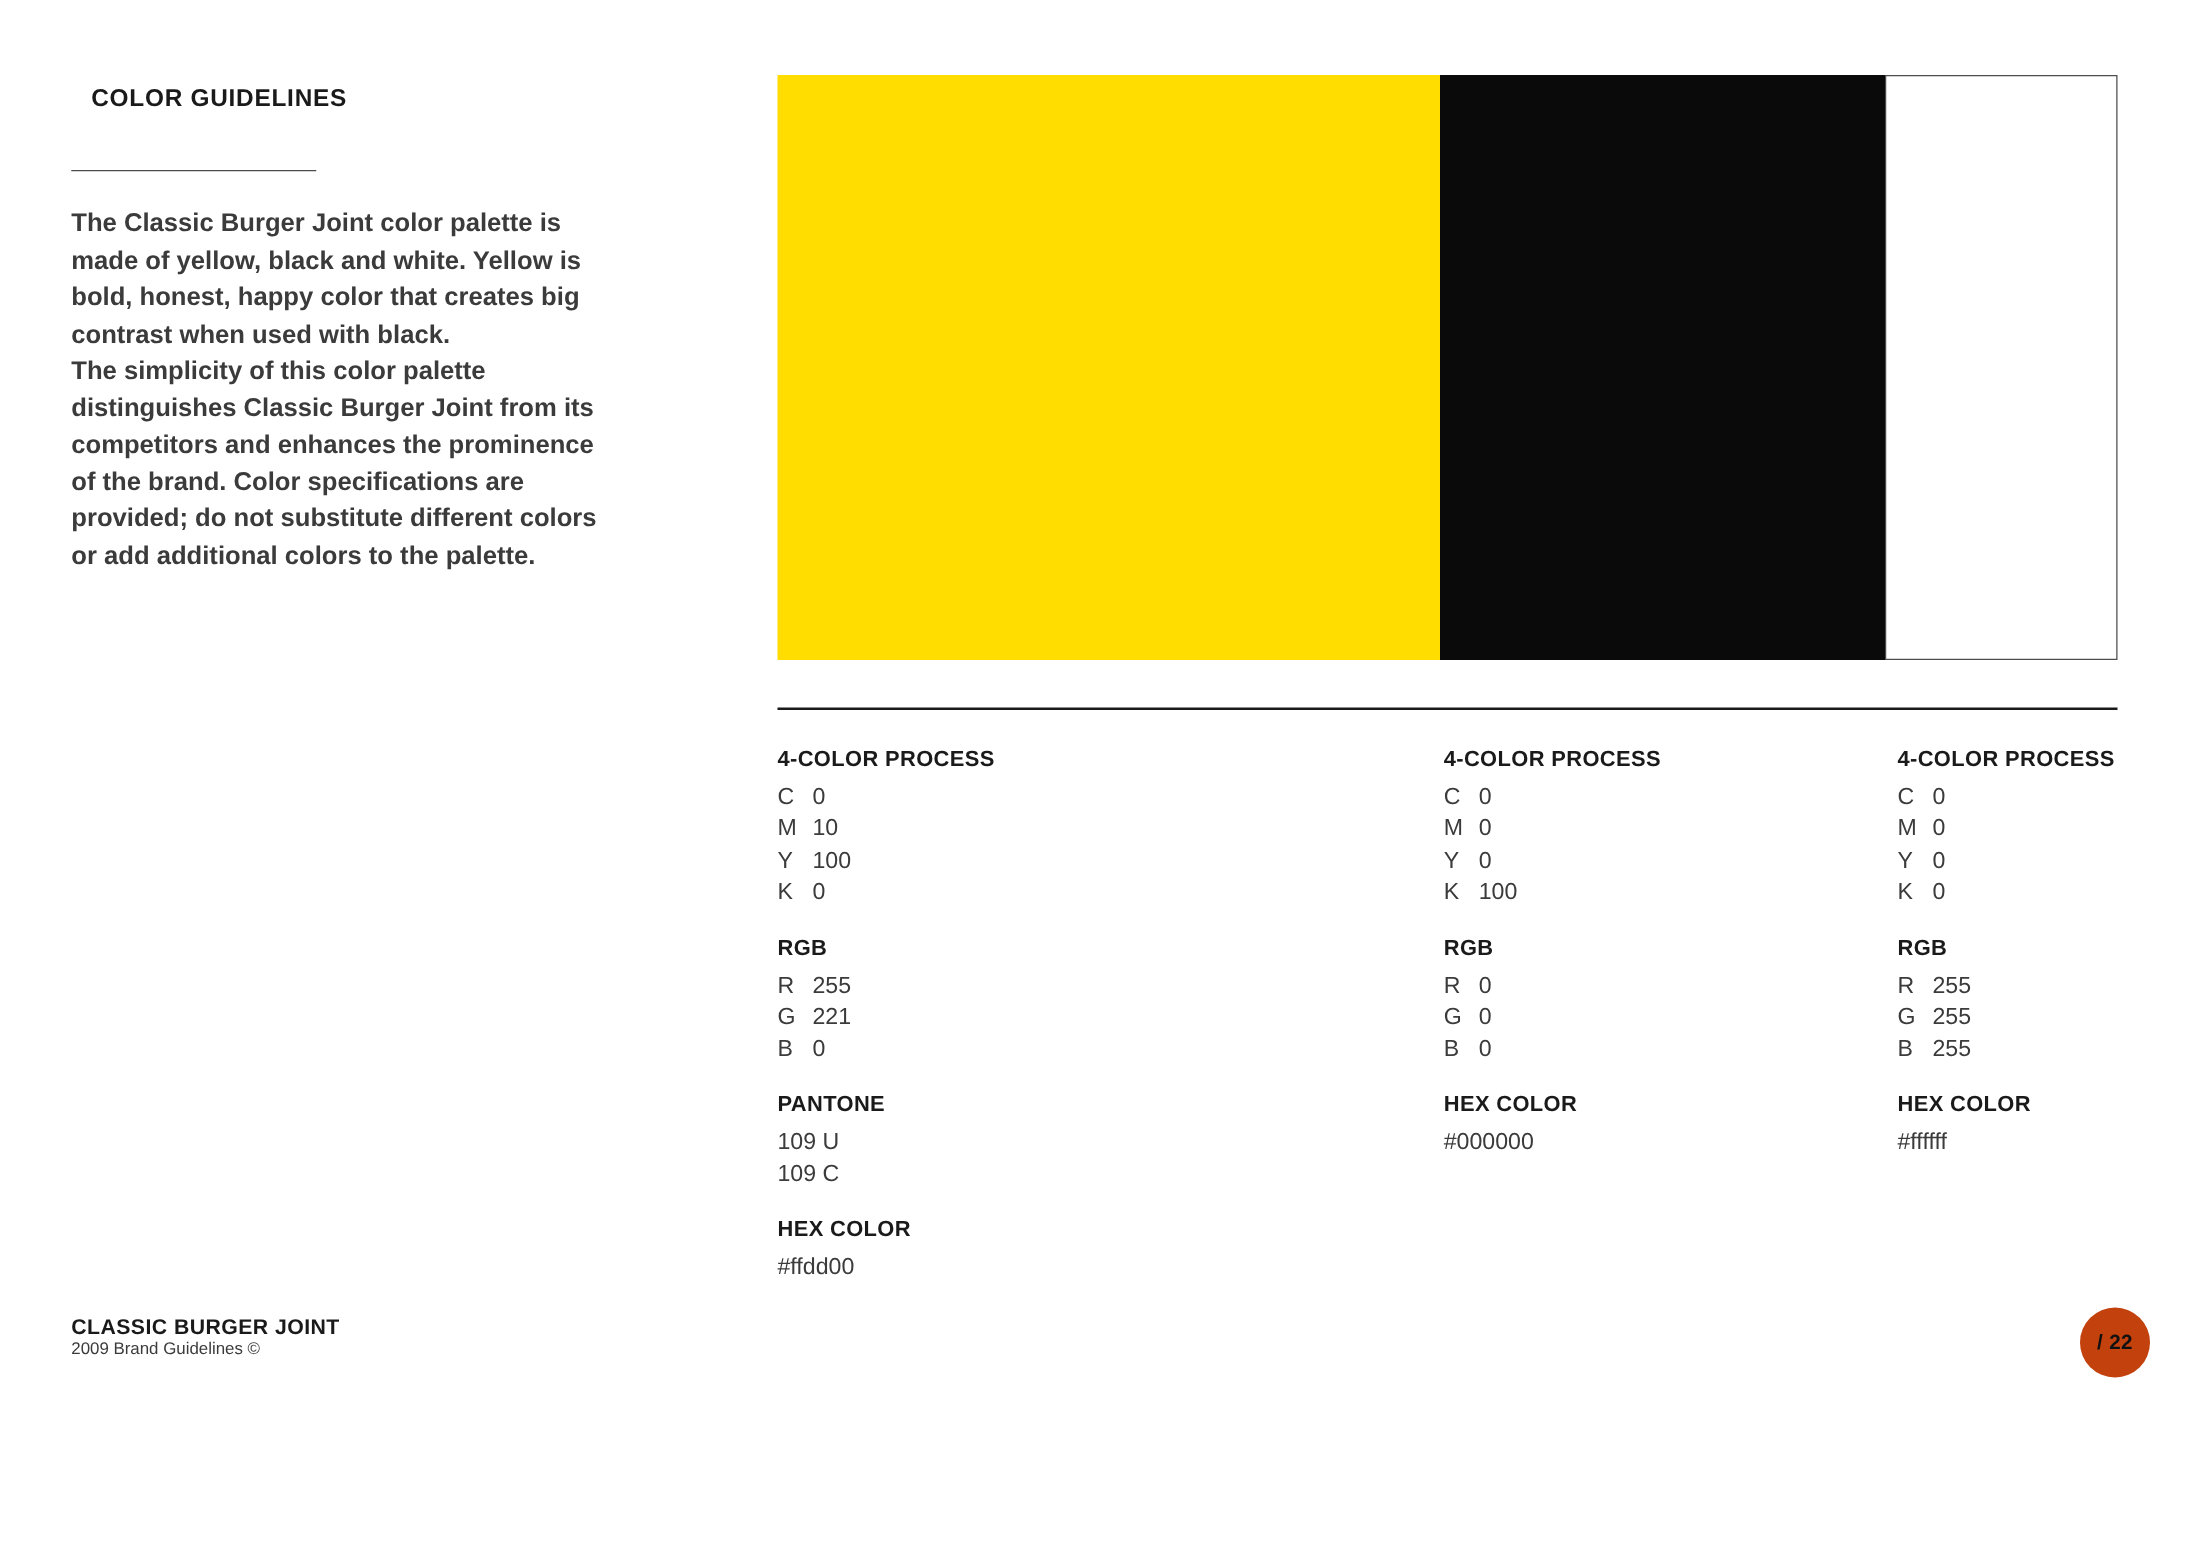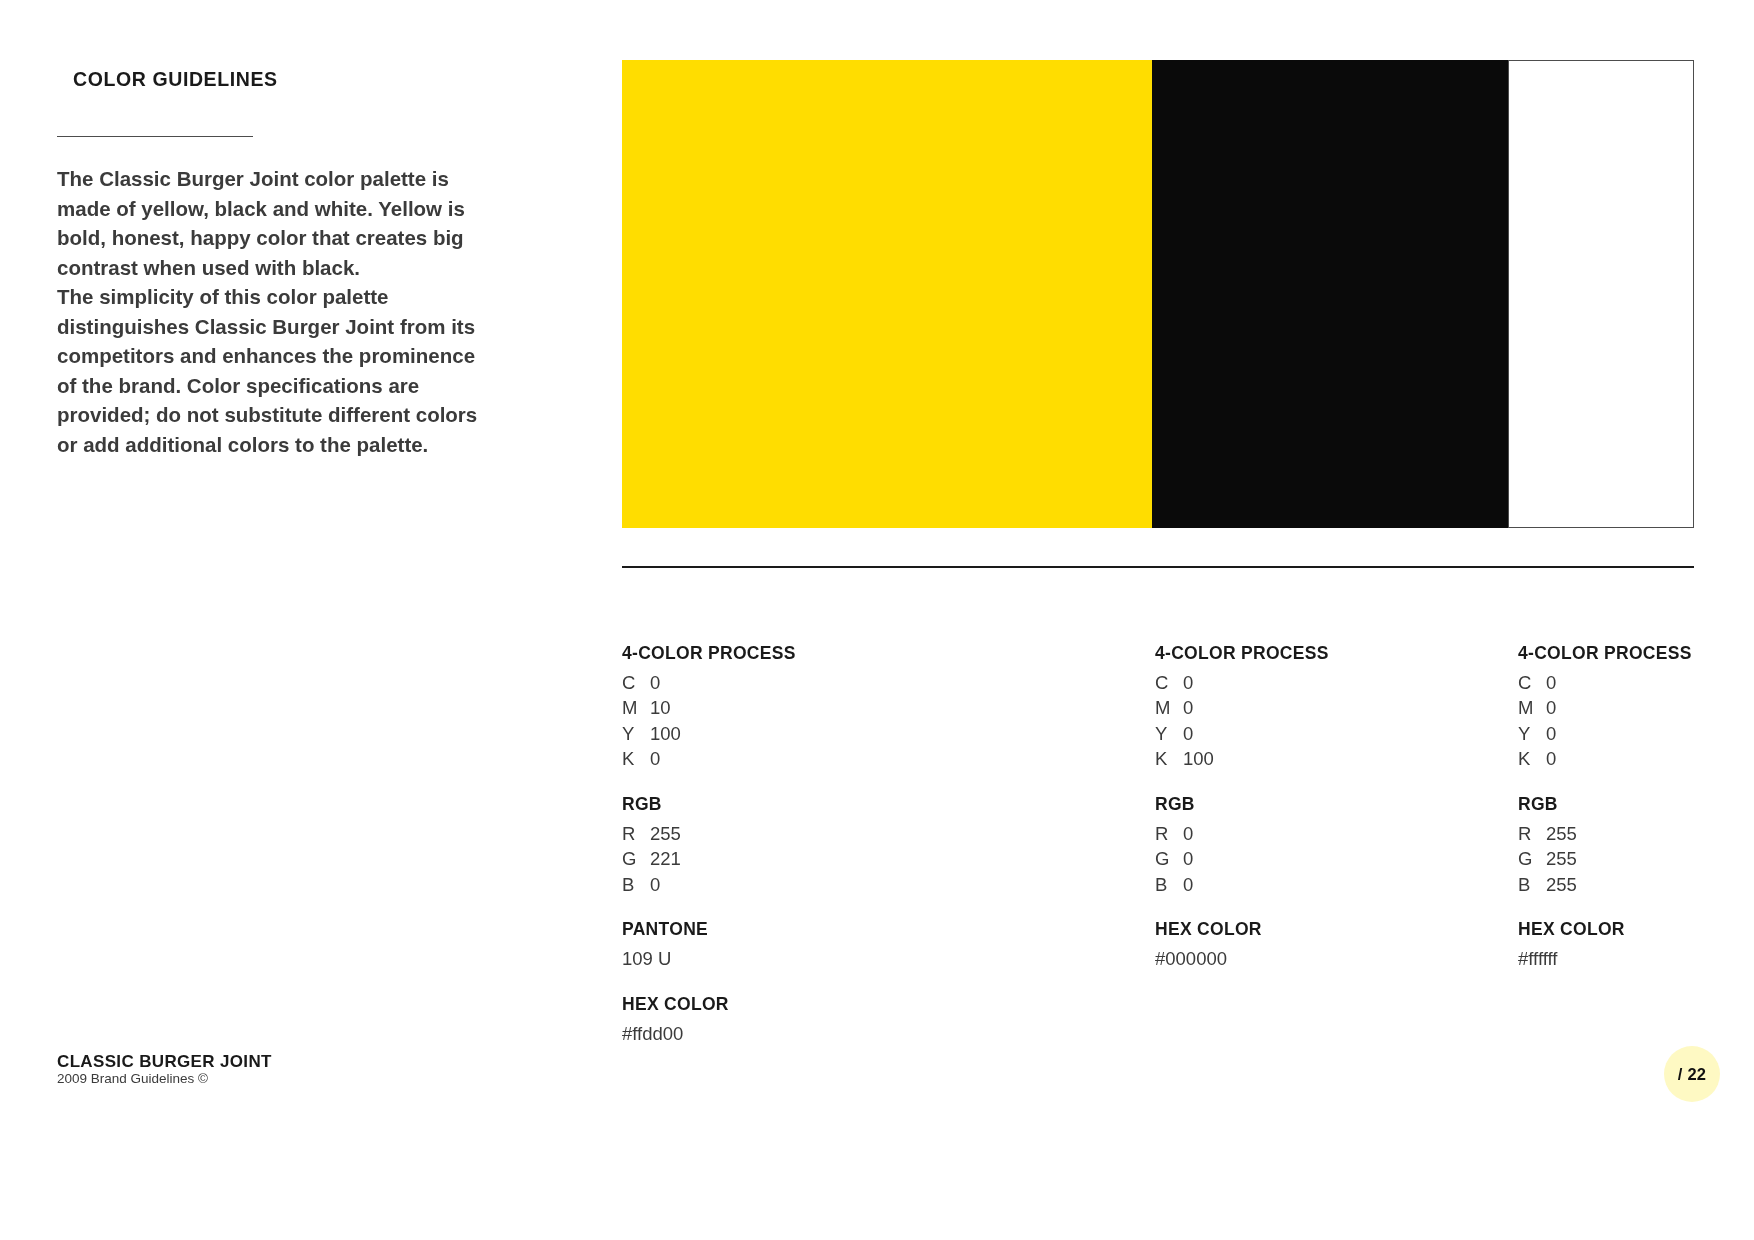--- a/index.html
+++ b/index.html
@@ -72,21 +72,21 @@
   }
 
   
   #spec-columns {
     position: absolute;
     left: 622px;
     top: 597px;
     width: 1080px;
     display: flex;
   }
-  .spec-column { width: 533px; margin-top: 46px; }
+  .spec-column { width: 533px; }
   .spec-column:nth-child(2) { width: 363px; }
   .spec-column:nth-child(3) { width: 184px; }
 
   .spec-group { margin-bottom: 22px; }
   .spec-group:last-child { margin-bottom: 0; }
 
   .spec-heading {
     font-size: 17.5px;
     font-weight: bold;
     letter-spacing: 0.3px;
@@ -195,20 +195,21 @@
           <span class="spec-val">221</span>
         </div>
         <div class="spec-row">
           <span class="spec-key">B</span>
           <span class="spec-val">0</span>
         </div>
       </div>
       <div class="spec-group">
         <div class="spec-heading">PANTONE</div>
         <div class="spec-plain">109 U</div>
+        <div class="spec-plain">109 C</div>
       </div>
       <div class="spec-group">
         <div class="spec-heading">HEX COLOR</div>
         <div class="spec-plain">#ffdd00</div>
       </div>
     </div>
     <div class="spec-column">
       <div class="spec-group">
         <div class="spec-heading">4-COLOR PROCESS</div>
         <div class="spec-row">
@@ -287,13 +288,13 @@
         <div class="spec-heading">HEX COLOR</div>
         <div class="spec-plain">#ffffff</div>
       </div>
     </div>
   </div>
 
 <div id="footer">
   <div id="footer-brand">CLASSIC BURGER JOINT</div>
   <div id="footer-sub">2009 Brand Guidelines ©</div>
 </div>
-<div id="page-badge" style="background: #fef9c3;">/ 22</div>
+<div id="page-badge" style="background: #c2410c;">/ 22</div>
 
 </body></html>

